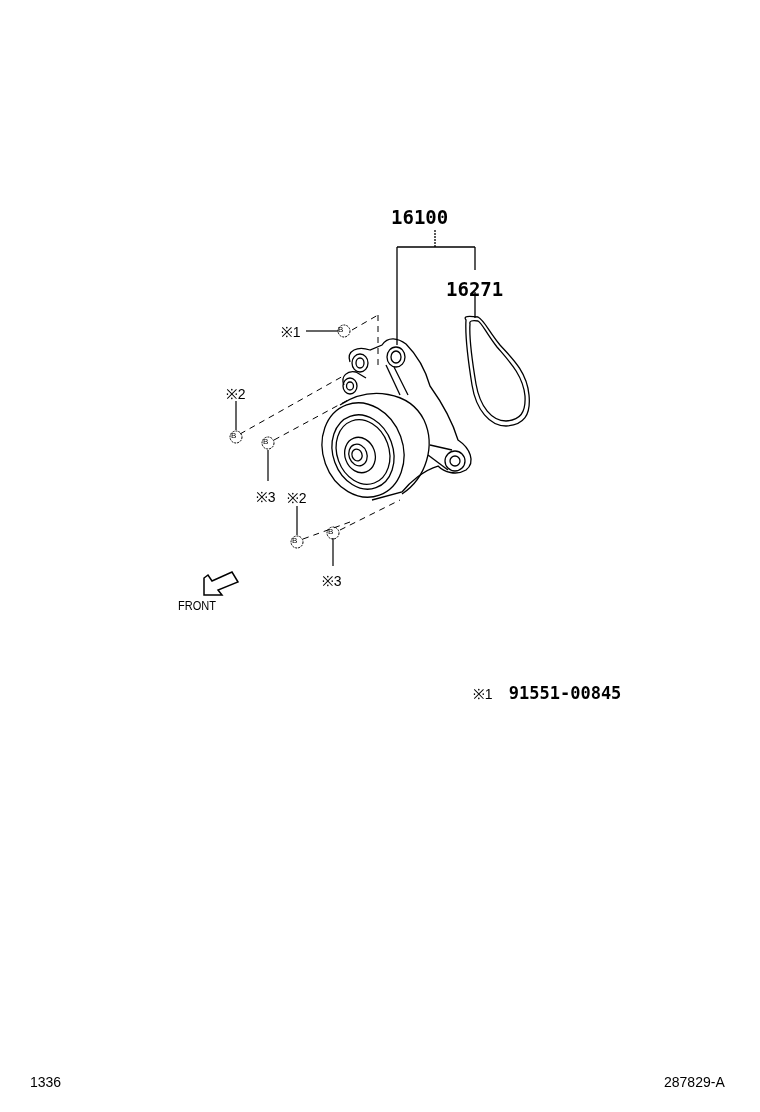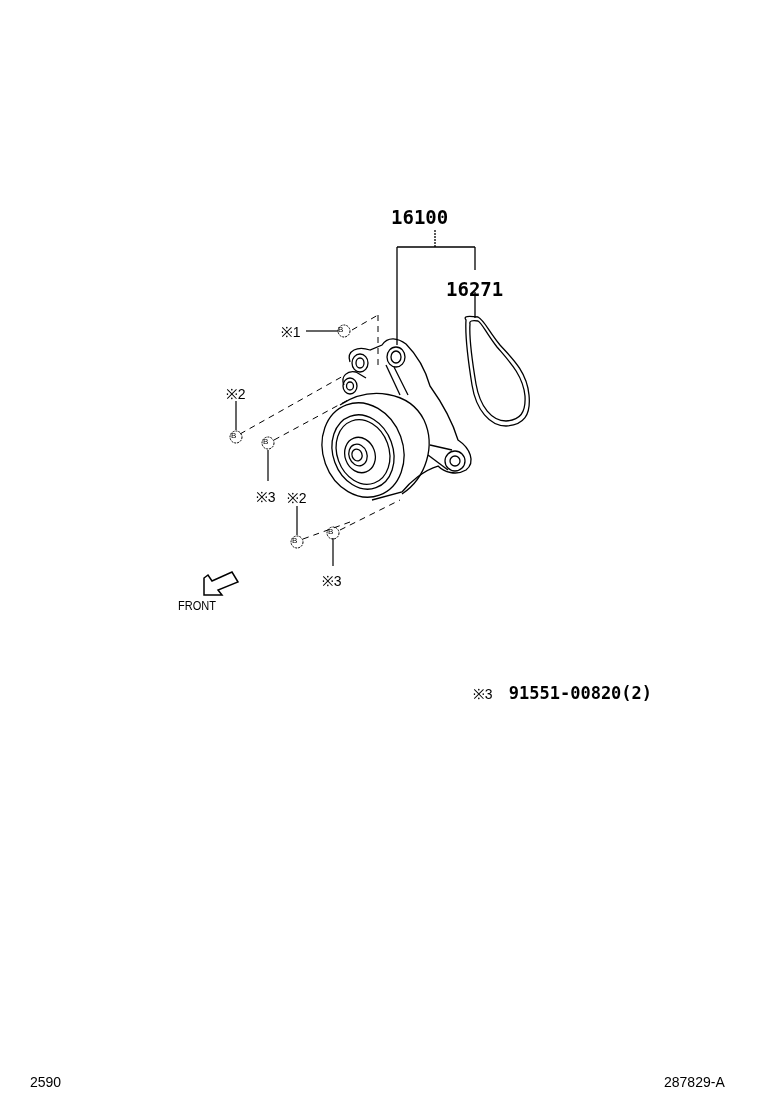--- a/index.html
+++ b/index.html
@@ -105,19 +105,19 @@
 <div class="abs ref" style="left:287px; top:488px;">※2</div>
 <div class="abs ref" style="left:292px; top:536px; font-size:8px;">B</div>
 
 <div class="abs ref" style="left:328px; top:527px; font-size:8px;">B</div>
 <div class="abs ref" style="left:322px; top:571px;">※3</div>
 
 <div class="abs front" style="left:178px; top:598px;">FRONT</div>
 
 <div class="abs" style="left:473px; top:683px;">
   <div class="legend-row" style="height:22px;">
-    <span class="legend-mark">※3</span>
-    <span>91551-00820(2)</span>
+    <span class="legend-mark">※1</span>
+    <span>91551-00845</span>
   </div>
 </div>
 
-<div class="abs footer" style="left:30px; top:1074px;">2590</div>
+<div class="abs footer" style="left:30px; top:1074px;">1336</div>
 <div class="abs footer" style="left:664px; top:1074px;">287829-A</div>
 
 </body></html>

